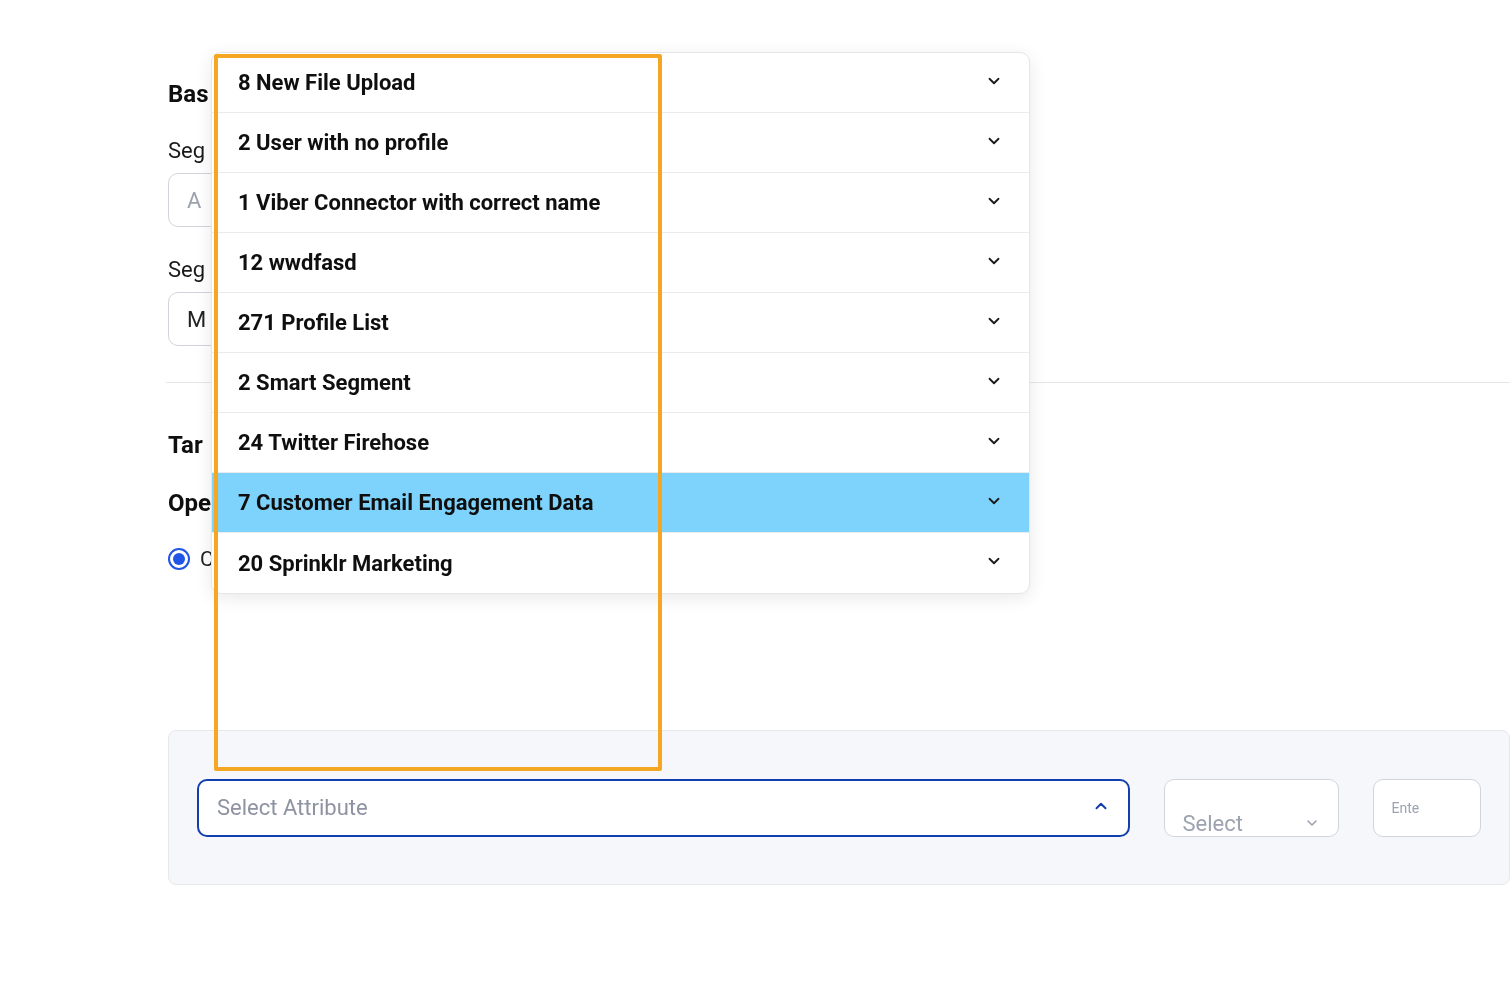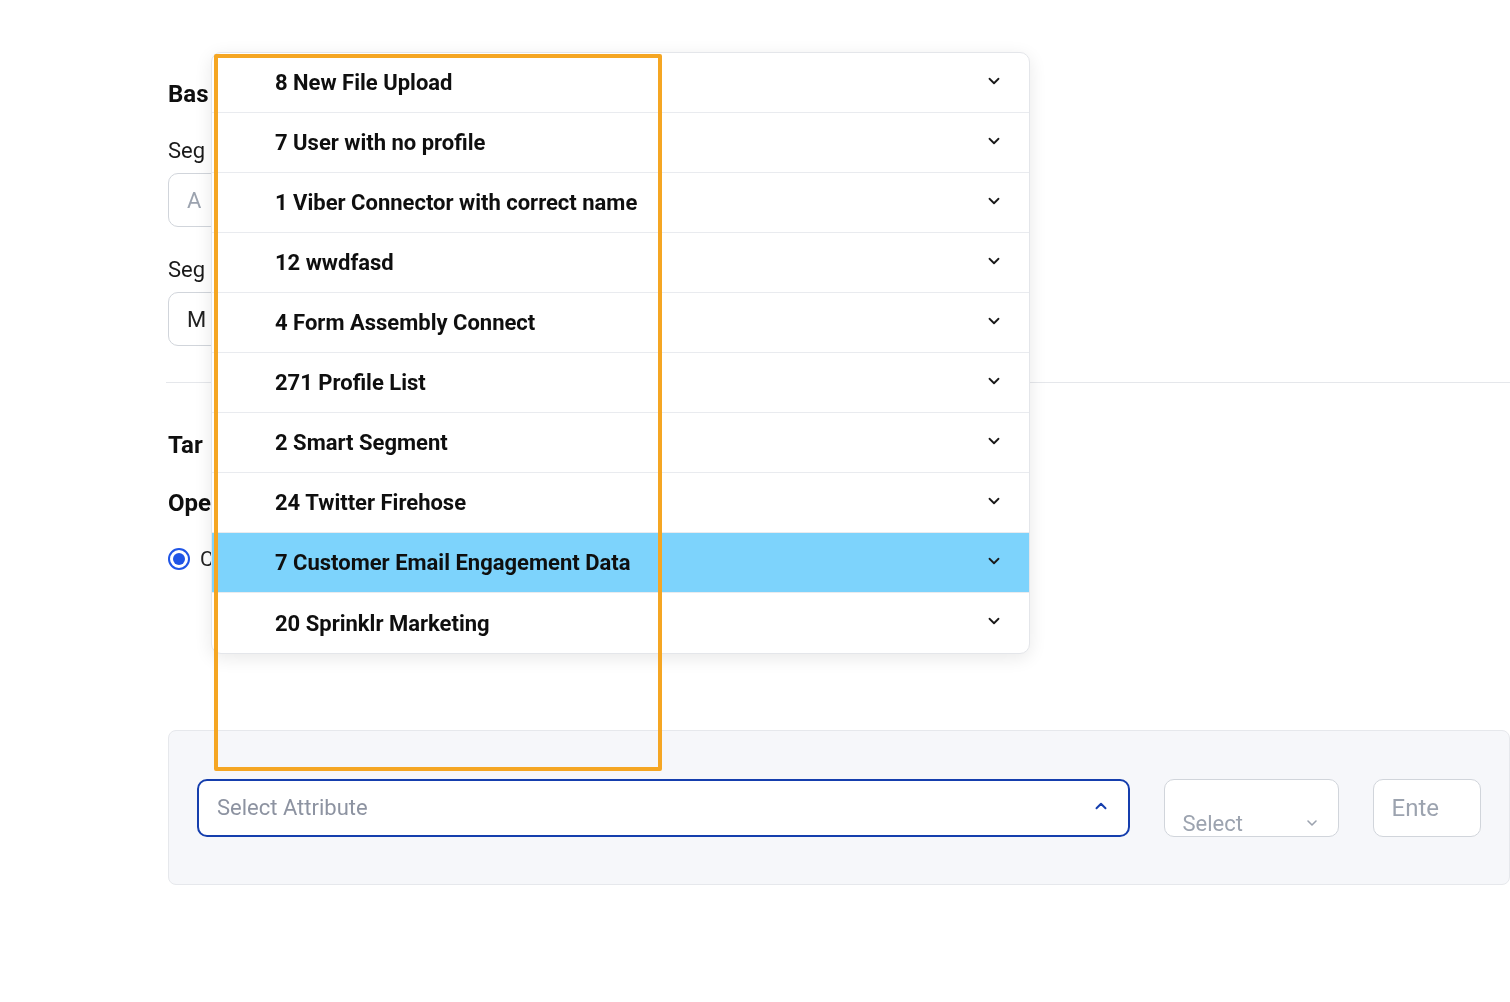--- a/index.html
+++ b/index.html
@@ -126,21 +126,21 @@
       height: 16px;
       stroke: #9ca3af;
     }
     .enter-box {
       width: 110px;
       height: 58px;
       border: 1px solid #d1d5db;
       border-radius: 10px;
       background: #fff;
       color: #9ca3af;
-      font-size: 24px;
+      font-size: 14px;
       display: flex;
       align-items: center;
       padding: 0 18px;
       overflow: hidden;
     }
     
     .dropdown {
       position: absolute;
       left: 211px;
       top: 52px;
@@ -164,21 +164,20 @@
       border-bottom: none;
       text-align: right;
     }
     .dropdown-item.highlight {
       background: #7dd3fc;
     }
     .dropdown-item .item-label {
       font-size: 22px;
       font-weight: 700;
       color: #0f0f0f;
-      margin-left: 37px;
     }
     .dropdown-item .chev-down svg {
       width: 18px;
       height: 18px;
       stroke: #1a1a1a;
     }
     
     .orange-highlight {
       position: absolute;
       left: 214px;
@@ -237,39 +236,33 @@
 </div>
 
 <div class="dropdown" id="dropdown">
     <div class="dropdown-item">
       <span class="item-label">8 New File Upload</span>
       <span class="chev-down"><svg viewBox="0 0 24 24" fill="none" stroke="#1a1a1a" stroke-width="2.4" stroke-linecap="round" stroke-linejoin="round">
           <polyline points="6 9 12 15 18 9"></polyline>
         </svg></span>
     </div>
     <div class="dropdown-item">
-      <span class="item-label">7 User with no profile</span>
+      <span class="item-label">2 User with no profile</span>
       <span class="chev-down"><svg viewBox="0 0 24 24" fill="none" stroke="#1a1a1a" stroke-width="2.4" stroke-linecap="round" stroke-linejoin="round">
           <polyline points="6 9 12 15 18 9"></polyline>
         </svg></span>
     </div>
     <div class="dropdown-item">
       <span class="item-label">1 Viber Connector with correct name</span>
       <span class="chev-down"><svg viewBox="0 0 24 24" fill="none" stroke="#1a1a1a" stroke-width="2.4" stroke-linecap="round" stroke-linejoin="round">
           <polyline points="6 9 12 15 18 9"></polyline>
         </svg></span>
     </div>
     <div class="dropdown-item">
       <span class="item-label">12 wwdfasd</span>
-      <span class="chev-down"><svg viewBox="0 0 24 24" fill="none" stroke="#1a1a1a" stroke-width="2.4" stroke-linecap="round" stroke-linejoin="round">
-          <polyline points="6 9 12 15 18 9"></polyline>
-        </svg></span>
-    </div>
-    <div class="dropdown-item">
-      <span class="item-label">4 Form Assembly Connect</span>
       <span class="chev-down"><svg viewBox="0 0 24 24" fill="none" stroke="#1a1a1a" stroke-width="2.4" stroke-linecap="round" stroke-linejoin="round">
           <polyline points="6 9 12 15 18 9"></polyline>
         </svg></span>
     </div>
     <div class="dropdown-item">
       <span class="item-label">271 Profile List</span>
       <span class="chev-down"><svg viewBox="0 0 24 24" fill="none" stroke="#1a1a1a" stroke-width="2.4" stroke-linecap="round" stroke-linejoin="round">
           <polyline points="6 9 12 15 18 9"></polyline>
         </svg></span>
     </div>

